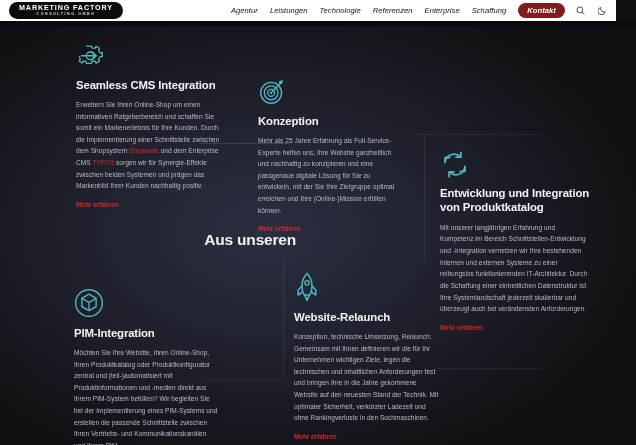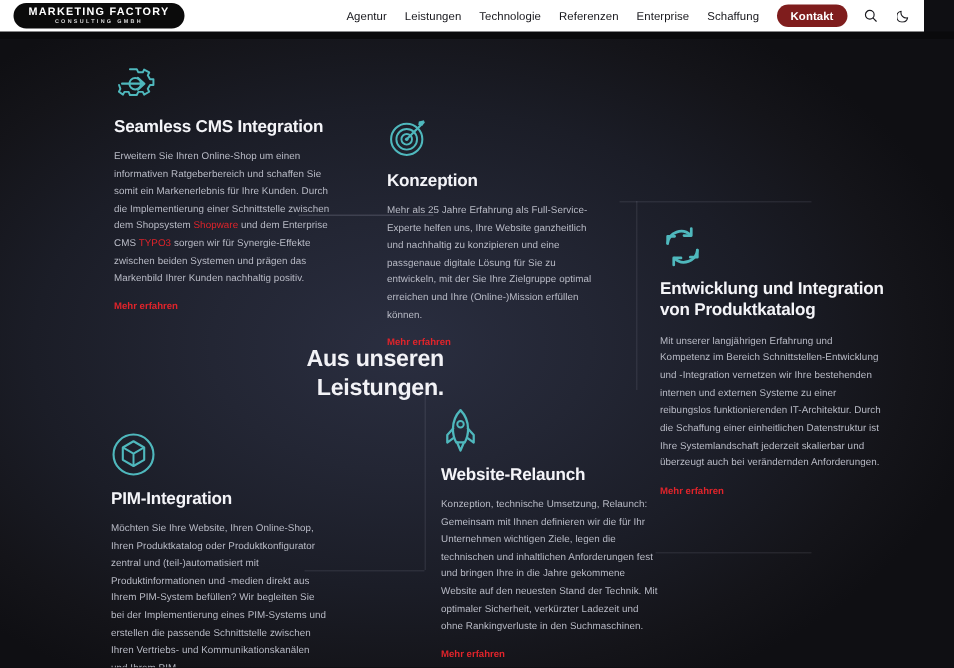--- a/index.html
+++ b/index.html
@@ -67,20 +67,21 @@
     color: #d8d8d8;
     margin-top: 1.6px;
     white-space: nowrap;
   }
 
   #mainnav {
     display: flex;
     align-items: center;
     gap: 12px;
     margin-left: 108px;
+    font-style: italic;
   }
   #mainnav .navitem {
     font-size: 7.6px;
     color: #15151a;
     font-weight: 500;
     white-space: nowrap;
     cursor: pointer;
     letter-spacing: 0.05px;
   }
   #mainnav .navitem.cta {
@@ -199,21 +200,20 @@
 
   <div class="divider dv-h" id="dv1"></div>
   <div class="divider dv-h vfade" id="dv2"></div>
   <div class="divider dv-v vfade" id="dv3"></div>
   <div class="divider dv-h vfade" id="dv4"></div>
   <div class="divider dv-h vfade" id="dv5"></div>
   <div class="divider dv-v vfade" id="dv6"></div>
 
   <div id="centerheading">
     <div>Aus unseren</div>
-    <div>Leistungen.</div>
   </div>
 
   <div class="card" id="card-cms">
     <div class="icon-wrap">
       <svg width="30" height="28" viewBox="0 0 34 32" fill="none">
         <path d="M9.5 4.2h5.2l1.2 2.4h3.4l1-2.1 3.9 2.2-1.1 2.2 1.7 2.9h2.6v4.5h-2.6l-1.7 2.9 1.1 2.2-3.9 2.2-1-2.1h-3.4l-1.2 2.4H9.5l-1-2.4H5.3l-1.1 2.1-3.1-2.2 1.1-2.2-1-2.9" stroke="#4fb8bd" stroke-width="1.5" stroke-linejoin="round" stroke-linecap="round" transform="translate(2.5,0.5)"></path>
         <circle cx="16" cy="15.8" r="4.4" stroke="#4fb8bd" stroke-width="1.5"></circle>
         <path d="M6 15.8h16.5M18 11.3l5 4.5-5 4.5" stroke="#4fb8bd" stroke-width="1.7" stroke-linecap="round" stroke-linejoin="round"></path>
       </svg>
     </div>

